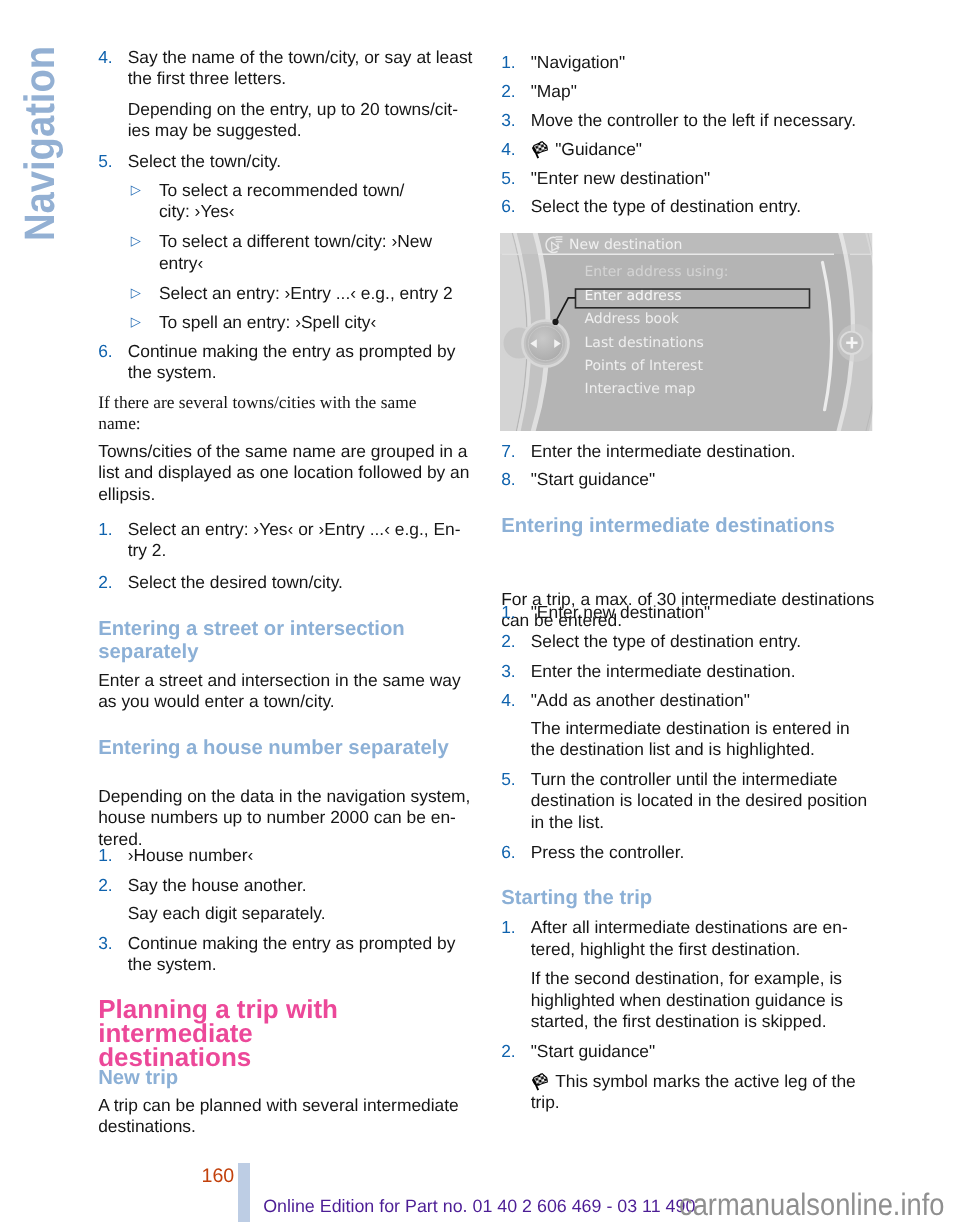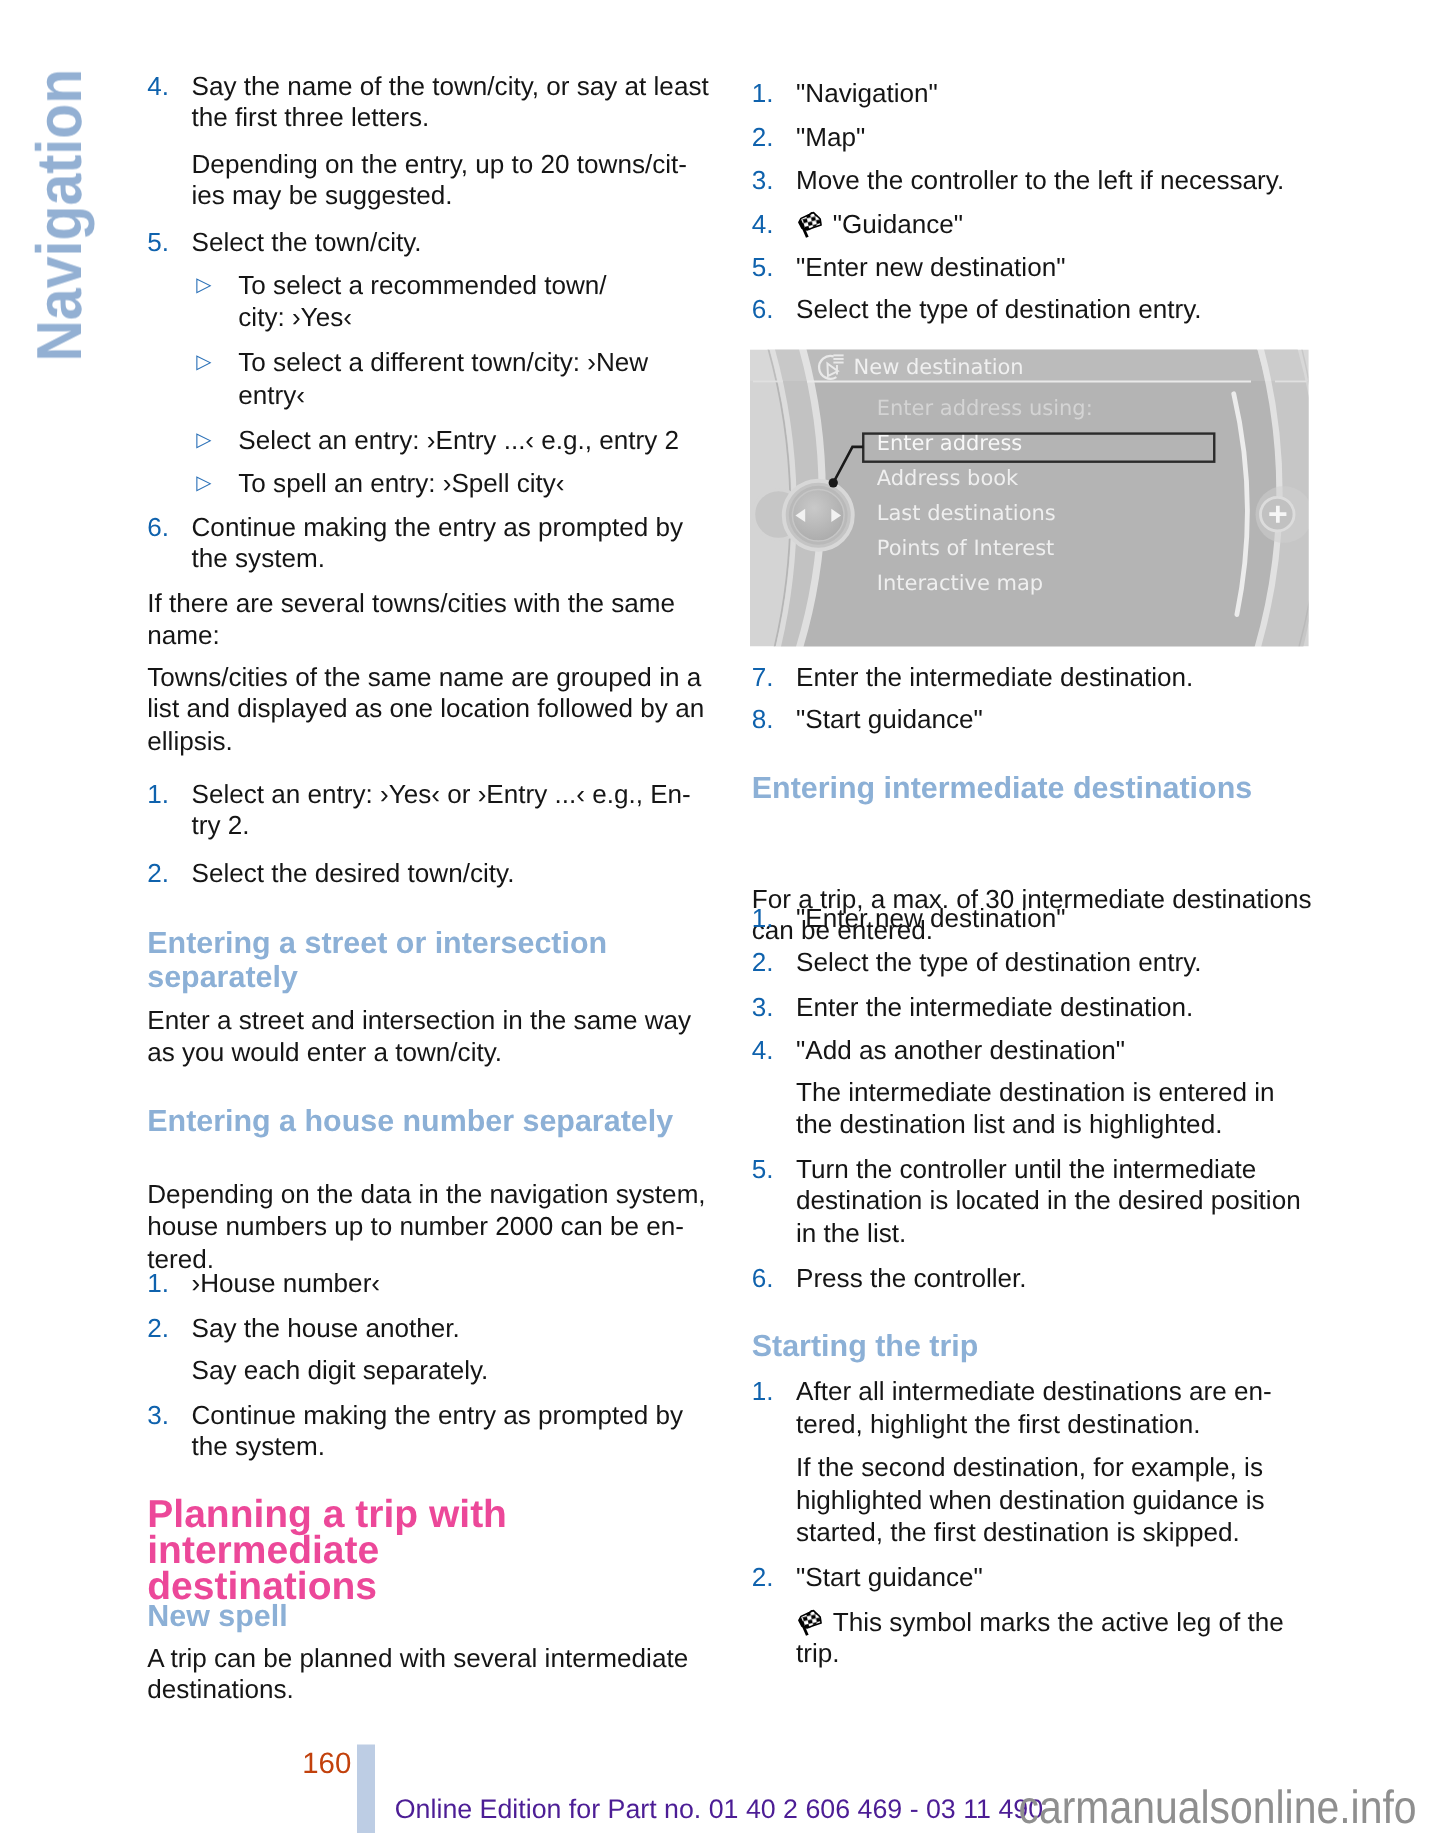--- a/index.html
+++ b/index.html
@@ -53,34 +53,34 @@
   <div class="chapter">Navigation</div>
   <div class="col col-l" id="colL">
       <div class="olitem" style="top: 46.5px;"><span class="num">4.</span><span>Say the name of the town/city, or say at least<br>the first three letters.</span></div>
       <div class="cont" style="top: 98.8px;"><span>Depending on the entry, up to 20 towns/cit-<br>ies may be suggested.</span></div>
       <div class="olitem" style="top: 150.8px;"><span class="num">5.</span><span>Select the town/city.</span></div>
       <div class="sub" style="top: 179.7px;"><span class="tri">▷</span><span>To select a recommended town/<br>city: ›Yes‹</span></div>
       <div class="sub" style="top: 231.4px;"><span class="tri">▷</span><span>To select a different town/city: ›New<br>entry‹</span></div>
       <div class="sub" style="top: 283.1px;"><span class="tri">▷</span><span>Select an entry: ›Entry ...‹ e.g., entry 2</span></div>
       <div class="sub" style="top: 312px;"><span class="tri">▷</span><span>To spell an entry: ›Spell city‹</span></div>
       <div class="olitem" style="top: 341.2px;"><span class="num">6.</span><span>Continue making the entry as prompted by<br>the system.</span></div>
-      <div class="body" style="top: 391.9px;"><span>If there are several towns/cities with the same<br>name:</span></div>
+      <div class="body" style="top: 391.9px; font-family: Liberation Serif, serif;"><span>If there are several towns/cities with the same<br>name:</span></div>
       <div class="body" style="top: 441px;"><span>Towns/cities of the same name are grouped in a<br>list and displayed as one location followed by an<br>ellipsis.</span></div>
       <div class="olitem" style="top: 519px;"><span class="num">1.</span><span>Select an entry: ›Yes‹ or ›Entry ...‹ e.g., En-<br>try 2.</span></div>
       <div class="olitem" style="top: 571.7px;"><span class="num">2.</span><span>Select the desired town/city.</span></div>
       <h3 class="h-sub" style="top: 617.5px;">Entering a street or intersection<br>separately</h3>
       <div class="body" style="top: 670px;"><span>Enter a street and intersection in the same way<br>as you would enter a town/city.</span></div>
       <h3 class="h-sub" style="top: 737px;">Entering a house number separately</h3>
       <div class="body" style="top: 786px;"><span>Depending on the data in the navigation system,<br>house numbers up to number 2000 can be en-<br>tered.</span></div>
       <div class="olitem" style="top: 844.8px;"><span class="num">1.</span><span>›House number‹</span></div>
       <div class="olitem" style="top: 874.9px;"><span class="num">2.</span><span>Say the house another.</span></div>
       <div class="cont" style="top: 903.2px;"><span>Say each digit separately.</span></div>
       <div class="olitem" style="top: 933.1px;"><span class="num">3.</span><span>Continue making the entry as prompted by<br>the system.</span></div>
       <h2 class="h-main" style="top: 998px;">Planning a trip with intermediate<br>destinations</h2>
-      <h3 class="h-sub" style="top: 1067.4px;">New spell</h3>
+      <h3 class="h-sub" style="top: 1067.4px;">New trip</h3>
       <div class="body" style="top: 1095px;"><span>A trip can be planned with several intermediate<br>destinations.</span></div>
     </div>
   <div class="col col-r" id="colR">
       <div class="olitem" style="top: 51.7px;"><span class="num">1.</span><span>"Navigation"</span></div>
       <div class="olitem" style="top: 80.9px;"><span class="num">2.</span><span>"Map"</span></div>
       <div class="olitem" style="top: 109.8px;"><span class="num">3.</span><span>Move the controller to the left if necessary.</span></div>
       <div class="olitem" style="top: 138.6px;"><span class="num">4.</span><svg class="flag" viewBox="0 0 18 18">
           <defs>
             <clipPath id="flagClip">
               <path d="M1.6 7.2 L3.0 4.6 L8.6 2.0 L11.2 0.6 L15.8 5.0 L16.4 9.0 L11.4 10.6 L7.0 12.3 L3.6 11.1 Z"></path>

